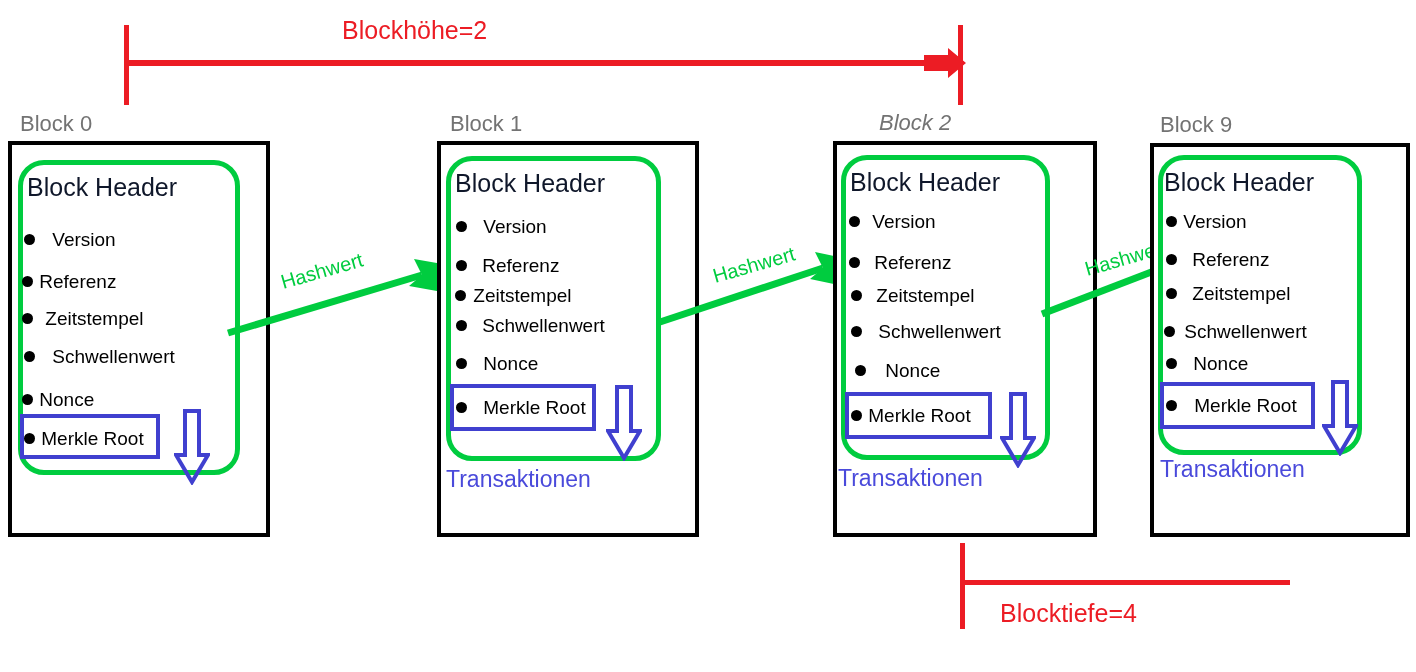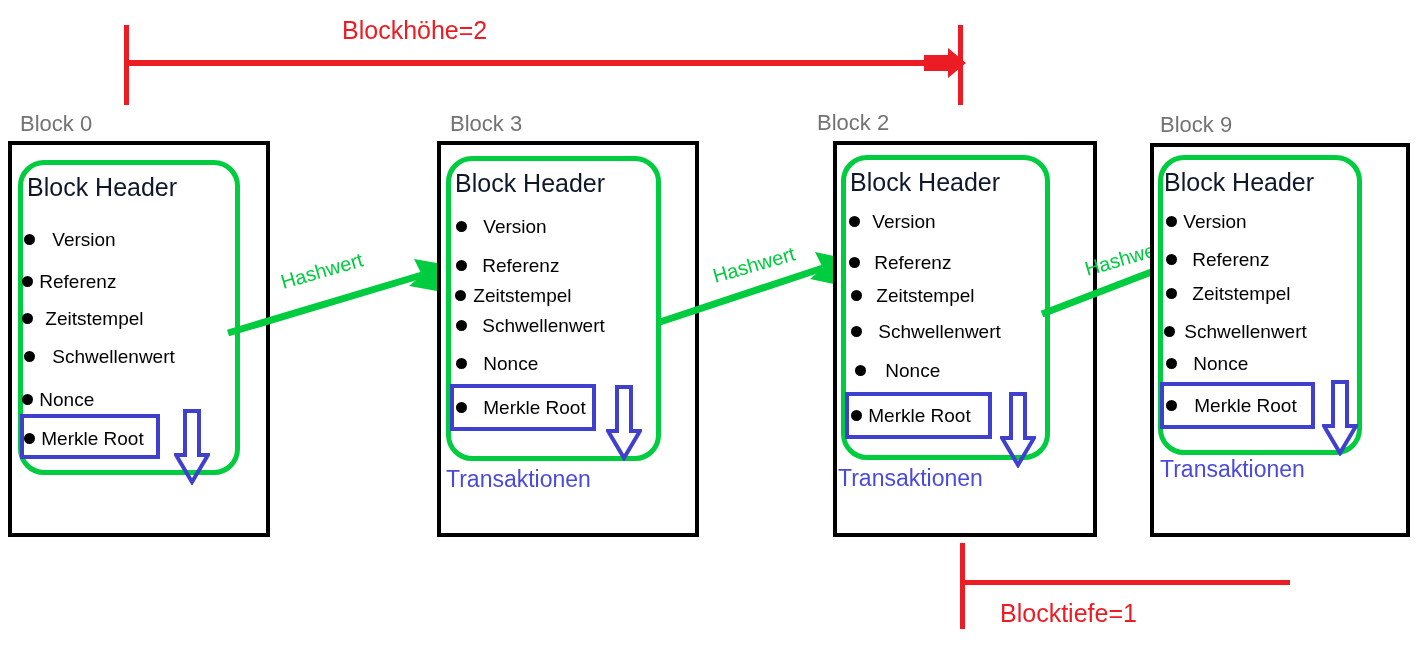--- a/index.html
+++ b/index.html
@@ -134,21 +134,21 @@
     <svg class="red-arrowhead" style="left:924px; top:48px;" width="42" height="30" viewBox="0 0 42 30">
       <polygon points="0,7 24,7 24,0 42,15 24,30 24,23 0,23" fill="#EC1C24"></polygon>
     </svg>
     <div class="red-line" style="left:958px; top:25px; width:5px; height:80px;"></div>
     <div class="red-label" style="left:342px; top:18px;">Blockhöhe=2</div>
   </div>
 
   <div>
     <div class="red-line" style="left:960px; top:543px; width:5px; height:86px;"></div>
     <div class="red-line" style="left:960px; top:580px; width:330px; height:5px;"></div>
-    <div class="red-label" style="left:1000px; top:601px;">Blocktiefe=1</div>
+    <div class="red-label" style="left:1000px; top:601px;">Blocktiefe=4</div>
   </div>
 
   <div class="block-caption" style="left:20px; top:113px;">Block 0</div>
   <div class="block-box" style="left:8px; top:141px; width:262px; height:396px;"></div>
 
   <div class="header-capsule" style="left:18px; top:160px; width:222px; height:315px;"></div>
   <div class="header-title" style="left:27px; top:175px;">Block Header</div>
 
   <div class="field-row" style="left:24px; top:230px;">
     <span class="bullet"></span>
@@ -180,21 +180,21 @@
     <polygon points="11,2 25,2 25,46 34,46 18,73 2,46 11,46" fill="none" stroke="#4040CF" stroke-width="4" stroke-linejoin="miter"></polygon>
   </svg>
 
 
   <svg class="hash-arrow" style="left:226px; top:255px;" width="230" height="85" viewBox="0 0 230 85">
     <line x1="2" y1="78" x2="196" y2="20" stroke="#00CC3F" stroke-width="7"></line>
     <polygon points="228,11 188,4 196,20 183,31 222,38" fill="#00CC3F"></polygon>
   </svg>
   <div class="hash-word" style="left:284px; top:272px; transform: rotate(-16deg);">Hashwert</div>
 
-  <div class="block-caption" style="left:450px; top:113px;">Block 3</div>
+  <div class="block-caption" style="left:450px; top:113px;">Block 1</div>
   <div class="block-box" style="left:437px; top:141px; width:262px; height:396px;"></div>
 
   <div class="header-capsule" style="left:446px; top:156px; width:215px; height:305px;"></div>
   <div class="header-title" style="left:455px; top:171px;">Block Header</div>
 
   <div class="field-row" style="left:456px; top:217px;">
     <span class="bullet"></span>
     <span class="field-label" style="margin-left:11px;">Version</span>
   </div>
   <div class="field-row" style="left:456px; top:256px;">
@@ -226,21 +226,21 @@
   <div class="tx-label" style="left:446px; top:466px;">
     <span class="tx-main">Transaktionen</span>
   </div>
 
   <svg class="hash-arrow" style="left:655px; top:250px;" width="200" height="80" viewBox="0 0 200 80">
     <line x1="2" y1="73" x2="168" y2="18" stroke="#00CC3F" stroke-width="7"></line>
     <polygon points="198,10 160,2 168,18 155,29 193,37" fill="#00CC3F"></polygon>
   </svg>
   <div class="hash-word" style="left:716px; top:266px; transform: rotate(-16deg);">Hashwert</div>
 
-  <div class="block-caption" style="left:817px; top:112px;">Block 2</div>
+  <div class="block-caption" style="left:879px; top:112px;font-style:italic;">Block 2</div>
   <div class="block-box" style="left:833px; top:141px; width:264px; height:396px;"></div>
 
   <div class="header-capsule" style="left:841px; top:155px; width:209px; height:305px;"></div>
   <div class="header-title" style="left:850px; top:170px;">Block Header</div>
 
   <div class="field-row" style="left:849px; top:212px;">
     <span class="bullet"></span>
     <span class="field-label" style="margin-left:7px;">Version</span>
   </div>
   <div class="field-row" style="left:849px; top:253px;">

